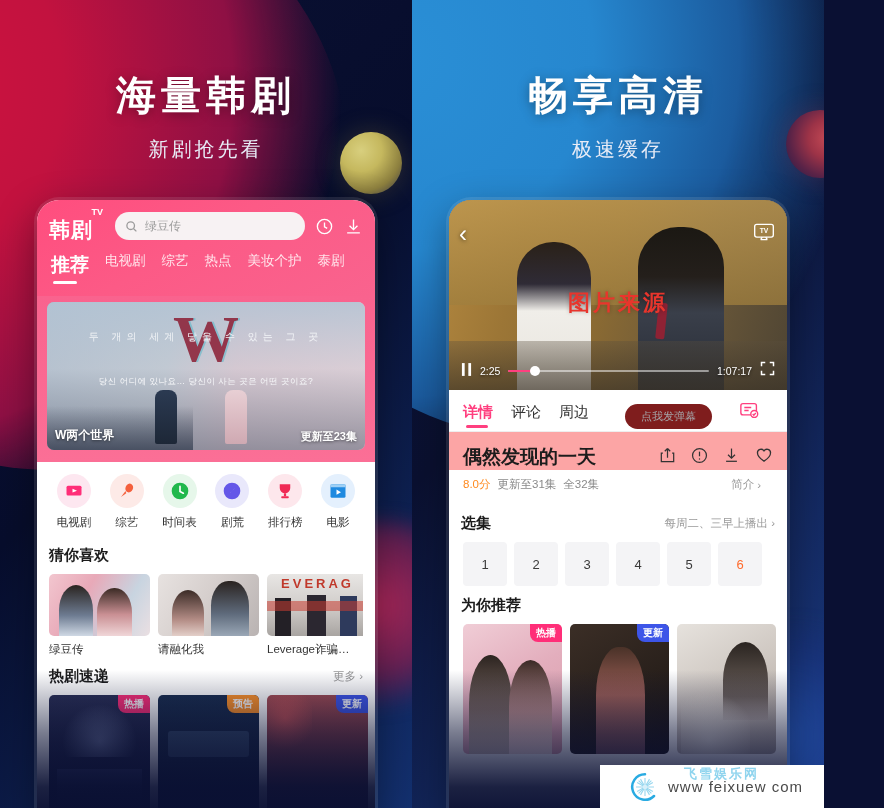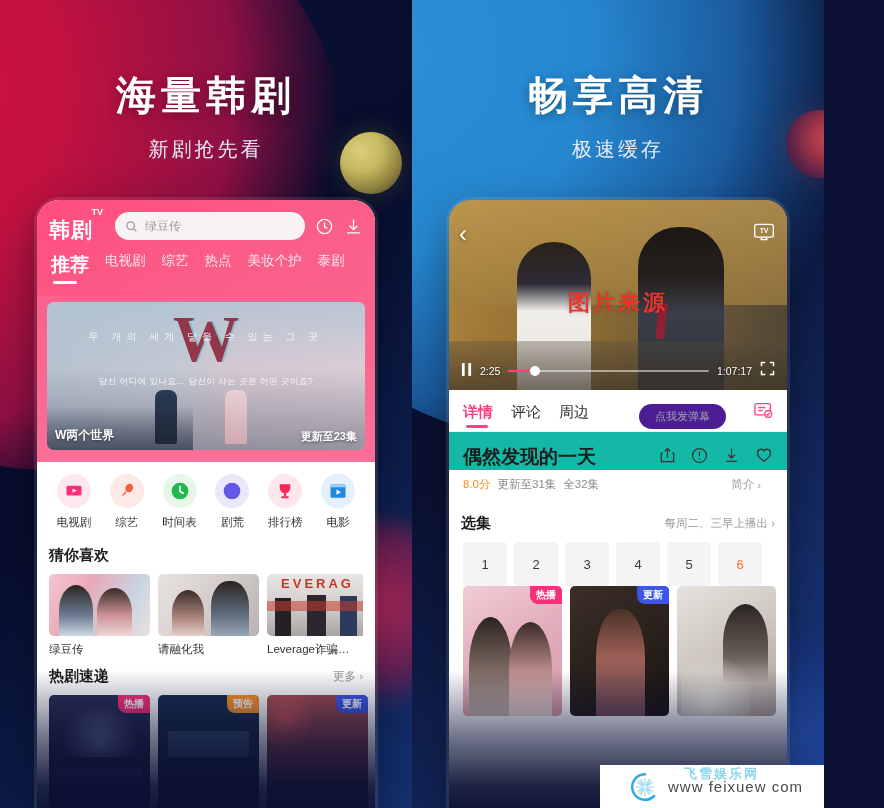--- a/index.html
+++ b/index.html
@@ -155,30 +155,30 @@
       text-shadow: 0 1px 4px rgba(0,0,0,0.6); }
   .v-tv { position: absolute; right: 12px; top: 22px; }
   .v-ctrl { position: absolute; left: 0; right: 0; bottom: 10px; display: flex; align-items: center;
       gap: 8px; padding: 0 12px; }
   .v-time { color: #fff; font-size: 10.5px; text-shadow: 0 1px 3px rgba(0,0,0,0.7); white-space: nowrap; }
   .v-bar { flex: 1; height: 2px; background: rgba(255,255,255,0.5); position: relative; border-radius: 2px; }
   .v-bar .fill { position: absolute; left: 0; top: 0; height: 100%; width: 13%; background: #ff3f7f; border-radius: 2px; }
   .v-bar .knob { position: absolute; left: 13%; top: 50%; transform: translate(-50%,-50%);
       width: 10px; height: 10px; border-radius: 50%; background: #fff; }
 
-  .d-tabs { display: flex; align-items: center; gap: 18px; padding: 12px 14px 0 14px; background: #fff; }
+  .d-tabs { display: flex; align-items: center; gap: 18px; padding: 12px 28px 0 14px; background: #fff; }
   .d-tab { font-size: 15px; color: #333; position: relative; padding-bottom: 8px; }
   .d-tab.active { color: #ff3f7f; font-weight: bold; }
   .d-tab.active::after { content: ""; position: absolute; left: 3px; bottom: 2px; width: 22px; height: 3px;
       background: #ff3f7f; border-radius: 2px; }
-  .danmu { margin-left: auto; background: #4c1d95; border-radius: 13px; padding: 5px 16px;
+  .danmu { margin-left: auto; background: #7f1d1d; border-radius: 13px; padding: 5px 16px;
       font-size: 11px; color: #a5a5a9; }
   .d-sep { height: 1px; background: #eee; margin-top: 0; }
 
-  .d-title-row { display: flex; align-items: center; padding: 12px 14px 0 14px; background: #14b8a6; justify-content: space-between; }
+  .d-title-row { display: flex; align-items: center; padding: 12px 14px 0 14px; background: #fca5a5; justify-content: space-between; }
   .d-title { font-size: 19px; font-weight: bold; color: #1c1c1c; }
   .d-acts { margin-left: auto; display: flex; align-items: center; gap: 15px; }
   .d-meta { display: flex; align-items: center; gap: 7px; padding: 7px 26px 12px 14px; background: #fff; }
   .score { color: #ff8a1f; font-size: 11.5px; }
   .d-meta .m { color: #8a8a8a; font-size: 11.5px; }
   .d-meta .intro { margin-left: auto; color: #9a9a9a; font-size: 11.5px; display: flex; align-items: center; gap: 3px; }
 
   .ep-grid { display: flex; gap: 7px; padding: 0 14px; background: #fff; }
   .ep { width: 44px; height: 44px; flex: 0 0 auto; background: #f4f4f6; border-radius: 4px;
       display: flex; align-items: center; justify-content: center; font-size: 13px; color: #3a3a3a; }
@@ -507,20 +507,25 @@
         </div>
         <div class="ep-grid">
           <div class="ep">1</div>
           <div class="ep">2</div>
           <div class="ep">3</div>
           <div class="ep">4</div>
           <div class="ep">5</div>
           <div class="ep cur">6</div>
         </div>
 
+        <div class="sec">
+          <div class="sec-head">
+            <div class="sec-title">为你推荐</div>
+          </div>
+        </div>
         <div class="rec-row">
           <div class="rec" style="background:linear-gradient(150deg,#f0cdd6 0%,#e3aebd 45%,#d79aa8 100%)">
             <div style="position:absolute;left:6%;top:24%;width:44%;height:76%;border-radius:50% 50% 0 0;background:linear-gradient(180deg,#2c2420 0%,#7d6a63 55%,#cbb9b2 100%)"></div>
             <div style="position:absolute;left:46%;top:28%;width:44%;height:72%;border-radius:50% 50% 0 0;background:linear-gradient(180deg,#3a2a26 0%,#c0918f 55%,#f0d9d8 100%)"></div>
             <div class="badge badge-hot">热播</div>
           </div>
           <div class="rec" style="background:linear-gradient(150deg,#3b2e26 0%,#2a211c 50%,#191310 100%)">
             <div style="position:absolute;left:26%;top:18%;width:50%;height:82%;border-radius:45% 45% 0 0;background:linear-gradient(180deg,#4a3228 0%,#9d5f57 45%,#6e4b54 100%)"></div>
             <div class="badge badge-new">更新</div>
           </div>

